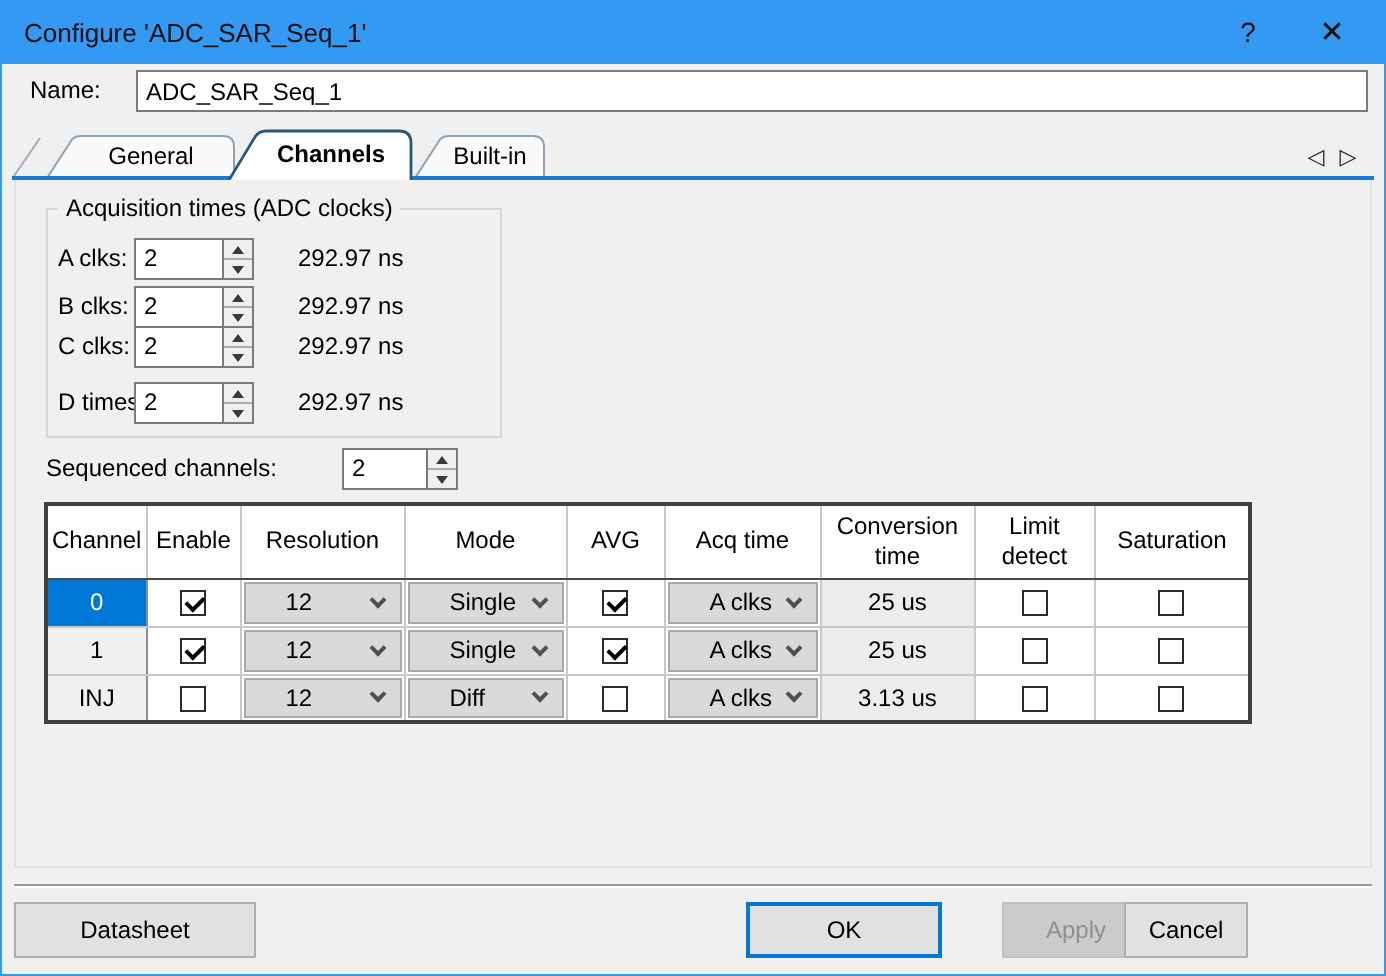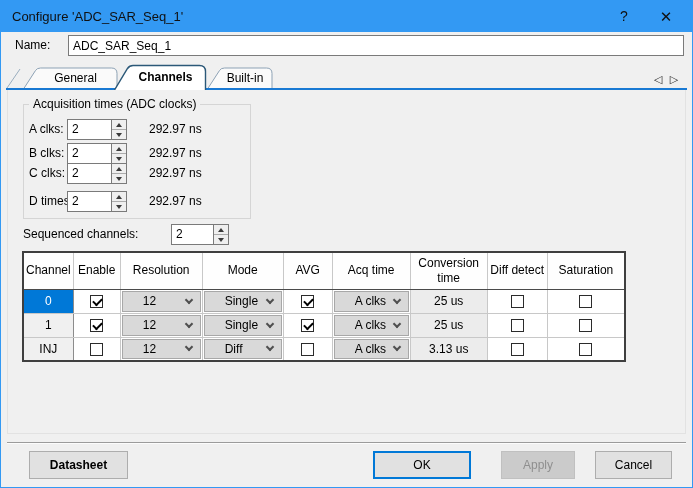--- a/index.html
+++ b/index.html
@@ -100,25 +100,25 @@
   .gridcombo .chev { width:6px; height:6px; border-right:2px solid #4F4F4F;
                      border-bottom:2px solid #4F4F4F; transform:rotate(45deg);
                      margin:-3px 8px 0 0; }
 
   
   .separator { position:absolute; left:6px; top:441px; width:679px; height:2px;
                border-top:1px solid #9B9B9B; border-bottom:1px solid #FCFCFC; }
   .btn { position:absolute; top:450px; height:28px; background:#E1E1E1;
          border:1px solid #ADADAD; font-family:inherit; font-size:12px;
          color:#000; text-align:center; cursor:default; }
-  .btn-datasheet { left:28px;  width:99px;font-weight:bold; }
+  .btn-datasheet { left:6px;  width:121px; }
   .btn-ok        { left:372px; width:98px; border:2px solid var(--okfocus,#0078D7); }
   .btn-apply     { left:500px; width:74px; background:#CBCBCB; color:#8F8F8F;
                    border:1px solid #C0C0C0; }
-  .btn-cancel    { left:594px; width:77px; }
+  .btn-cancel    { left:561px; width:62px; }
 </style>
 </head>
 <body>
 
 <div class="window">
 
   <div class="titlebar">
     <span class="title">Configure 'ADC_SAR_Seq_1'</span>
     <span class="cap-btn cap-help">?</span>
     <span class="cap-btn cap-close">✕</span>
@@ -235,21 +235,21 @@
     </colgroup>
     <tbody>
         <tr>
       <th>Channel</th>
       <th>Enable</th>
       <th>Resolution</th>
       <th>Mode</th>
       <th>AVG</th>
       <th>Acq time</th>
       <th>Conversion time</th>
-      <th>Diff detect</th>
+      <th>Limit detect</th>
       <th>Saturation</th>
     </tr>
 
     <tr>
       <td class="rowhdr selected">0</td>
       <td><span class="cb checked"></span></td>
       <td>
         <div class="gridcombo">
               <span class="txt">12</span>
               <span class="chev"></span>

